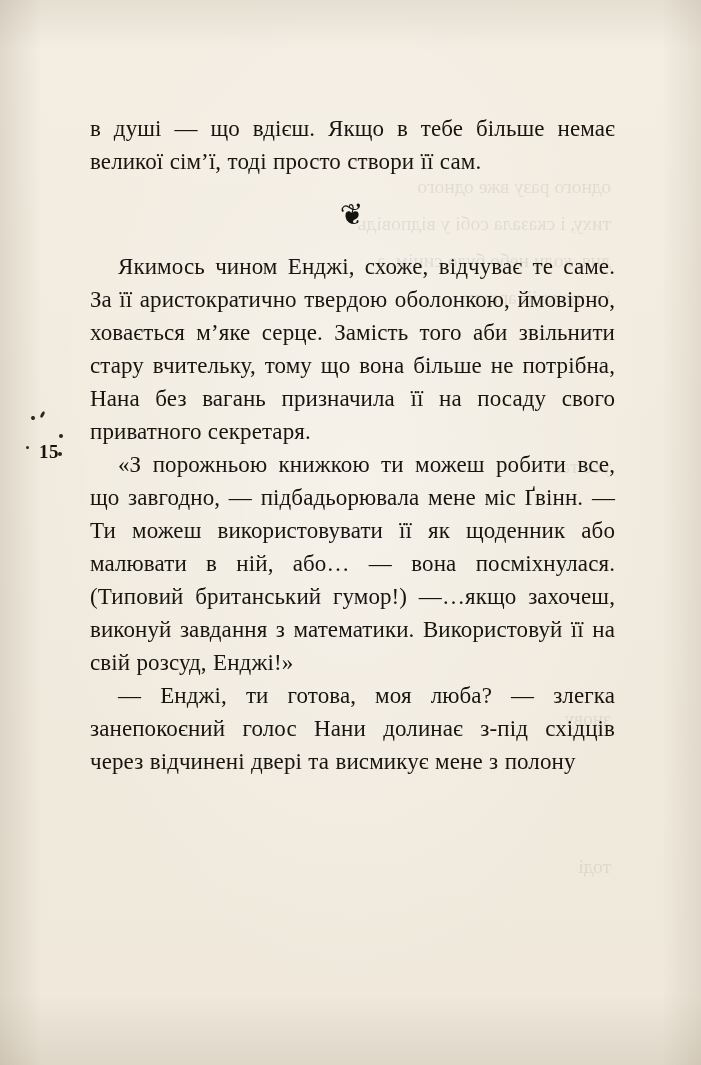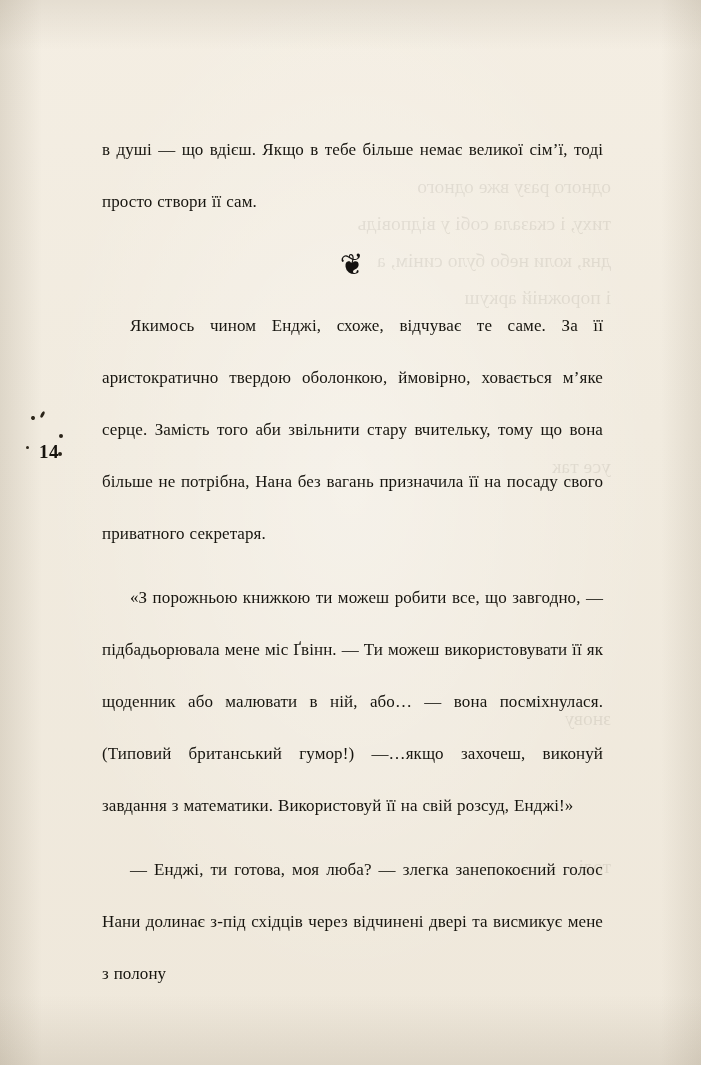--- a/index.html
+++ b/index.html
@@ -75,23 +75,23 @@
   }
 
   .text-column {
     position: absolute;
     left: 90px;
     top: 112px;
     width: 525px;
   }
 
   p.para {
-    margin: 12px;
-    font-size: 17px;
-    line-height: 52px;
+    margin: 0;
+    font-size: 23px;
+    line-height: 33px;
     text-align: justify;
     text-justify: inter-word;
     letter-spacing: 0.1px;
     word-spacing: 0.5px;
   }
   p.para.indent {
     text-indent: 28px;
   }
 
   .ornament {
@@ -171,19 +171,19 @@
 
   </div>
 
   <div class="folio-dots">
     <i class="d1"></i>
       <i class="d2"></i>
       <i class="d3"></i>
       <i class="d4"></i>
       <i class="d5"></i>
   </div>
-  <div class="folio">14</div>
+  <div class="folio">15</div>
 </div>
 
 <div class="edge-shade-left"></div>
 <div class="edge-shade-right"></div>
 <div class="edge-shade-top"></div>
 <div class="edge-shade-bottom"></div>
 
 </body></html>

